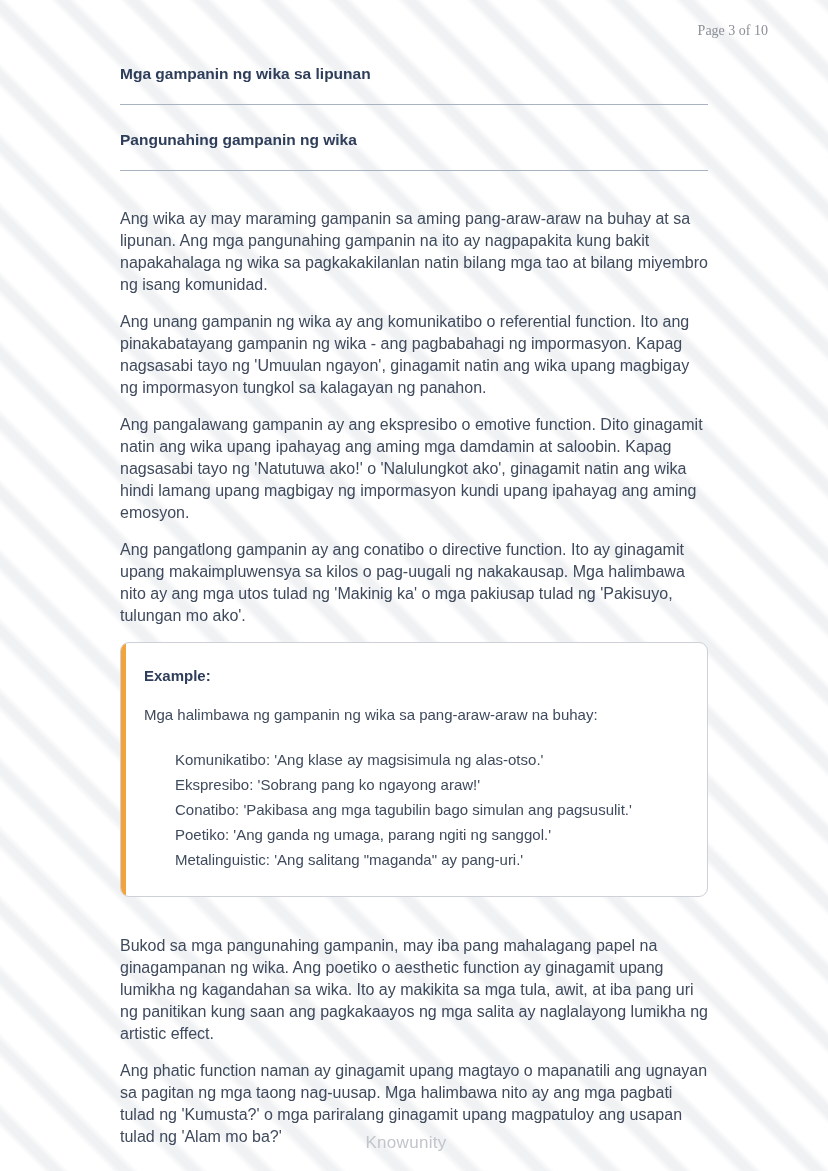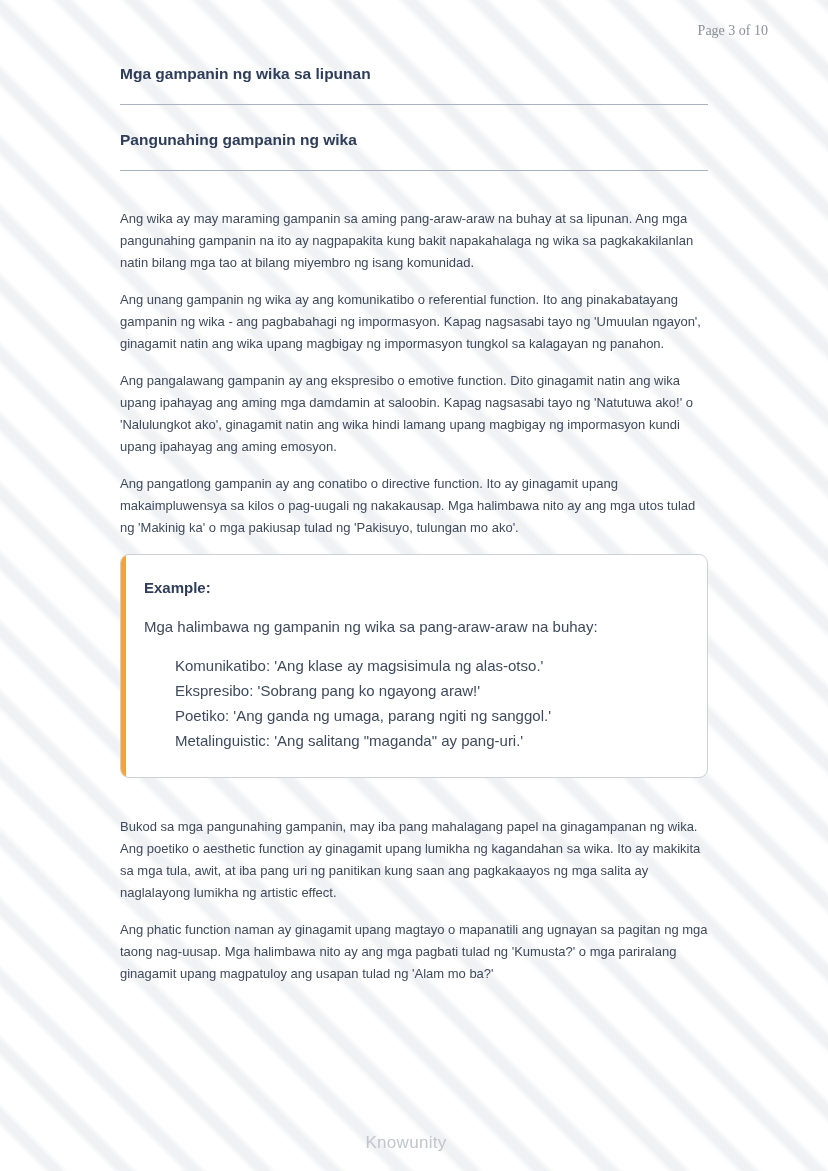--- a/index.html
+++ b/index.html
@@ -38,21 +38,21 @@
   h2.sec-title {
     font-size: 15.5px;
     font-weight: bold;
     color: #2e3d59;
     padding-bottom: 21px;
     border-bottom: 1px solid #a9b2c0;
     margin-bottom: 26px;
   }
   h2.sec-title + h2.sec-title { margin-top: 0; }
   .content p.body-par {
-    font-size: 13px;
+    font-size: 16px;
     line-height: 22px;
     color: #3f4a5c;
     margin-bottom: 15px;
   }
   .spacer-lg { height: 11px; }
   .example-box {
     position: relative;
     border: 1px solid #cdd0d6;
     border-radius: 9px;
     background: #ffffff;
@@ -68,21 +68,21 @@
   }
   .ex-label {
     font-size: 15px;
     font-weight: bold;
     color: #2e3d59;
     margin-bottom: 22px;
   }
   .ex-intro {
     font-size: 15px;
     color: #3f4a5c;
-    margin-bottom: 18px;
+    margin-bottom: 24px;
   }
   .ex-item {
     font-size: 15px;
     line-height: 25px;
     color: #3f4a5c;
     margin-left: 31px;
   }
   .ex-items { margin-bottom: 10px; }
   .page-footer {
     position: absolute;
@@ -118,20 +118,21 @@
     <p class="body-par">Ang pangalawang gampanin ay ang ekspresibo o emotive function. Dito ginagamit natin ang wika upang ipahayag ang aming mga damdamin at saloobin. Kapag nagsasabi tayo ng 'Natutuwa ako!' o 'Nalulungkot ako', ginagamit natin ang wika hindi lamang upang magbigay ng impormasyon kundi upang ipahayag ang aming emosyon.</p>
     <p class="body-par">Ang pangatlong gampanin ay ang conatibo o directive function. Ito ay ginagamit upang makaimpluwensya sa kilos o pag-uugali ng nakakausap. Mga halimbawa nito ay ang mga utos tulad ng 'Makinig ka' o mga pakiusap tulad ng 'Pakisuyo, tulungan mo ako'.</p>
 
     <div class="example-box">
       <div class="example-accent"></div>
       <p class="ex-label">Example:</p>
       <p class="ex-intro">Mga halimbawa ng gampanin ng wika sa pang-araw-araw na buhay:</p>
       <div class="ex-items">
         <p class="ex-item">Komunikatibo: 'Ang klase ay magsisimula ng alas-otso.'</p>
         <p class="ex-item">Ekspresibo: 'Sobrang pang ko ngayong araw!'</p>
+        <p class="ex-item">Conatibo: 'Pakibasa ang mga tagubilin bago simulan ang pagsusulit.'</p>
         <p class="ex-item">Poetiko: 'Ang ganda ng umaga, parang ngiti ng sanggol.'</p>
         <p class="ex-item">Metalinguistic: 'Ang salitang "maganda" ay pang-uri.'</p>
       </div>
     </div>
 
 
     <div class="spacer-lg"></div>
 
     <p class="body-par">Bukod sa mga pangunahing gampanin, may iba pang mahalagang papel na ginagampanan ng wika. Ang poetiko o aesthetic function ay ginagamit upang lumikha ng kagandahan sa wika. Ito ay makikita sa mga tula, awit, at iba pang uri ng panitikan kung saan ang pagkakaayos ng mga salita ay naglalayong lumikha ng artistic effect.</p>
     <p class="body-par">Ang phatic function naman ay ginagamit upang magtayo o mapanatili ang ugnayan sa pagitan ng mga taong nag-uusap. Mga halimbawa nito ay ang mga pagbati tulad ng 'Kumusta?' o mga pariralang ginagamit upang magpatuloy ang usapan tulad ng 'Alam mo ba?'</p>

